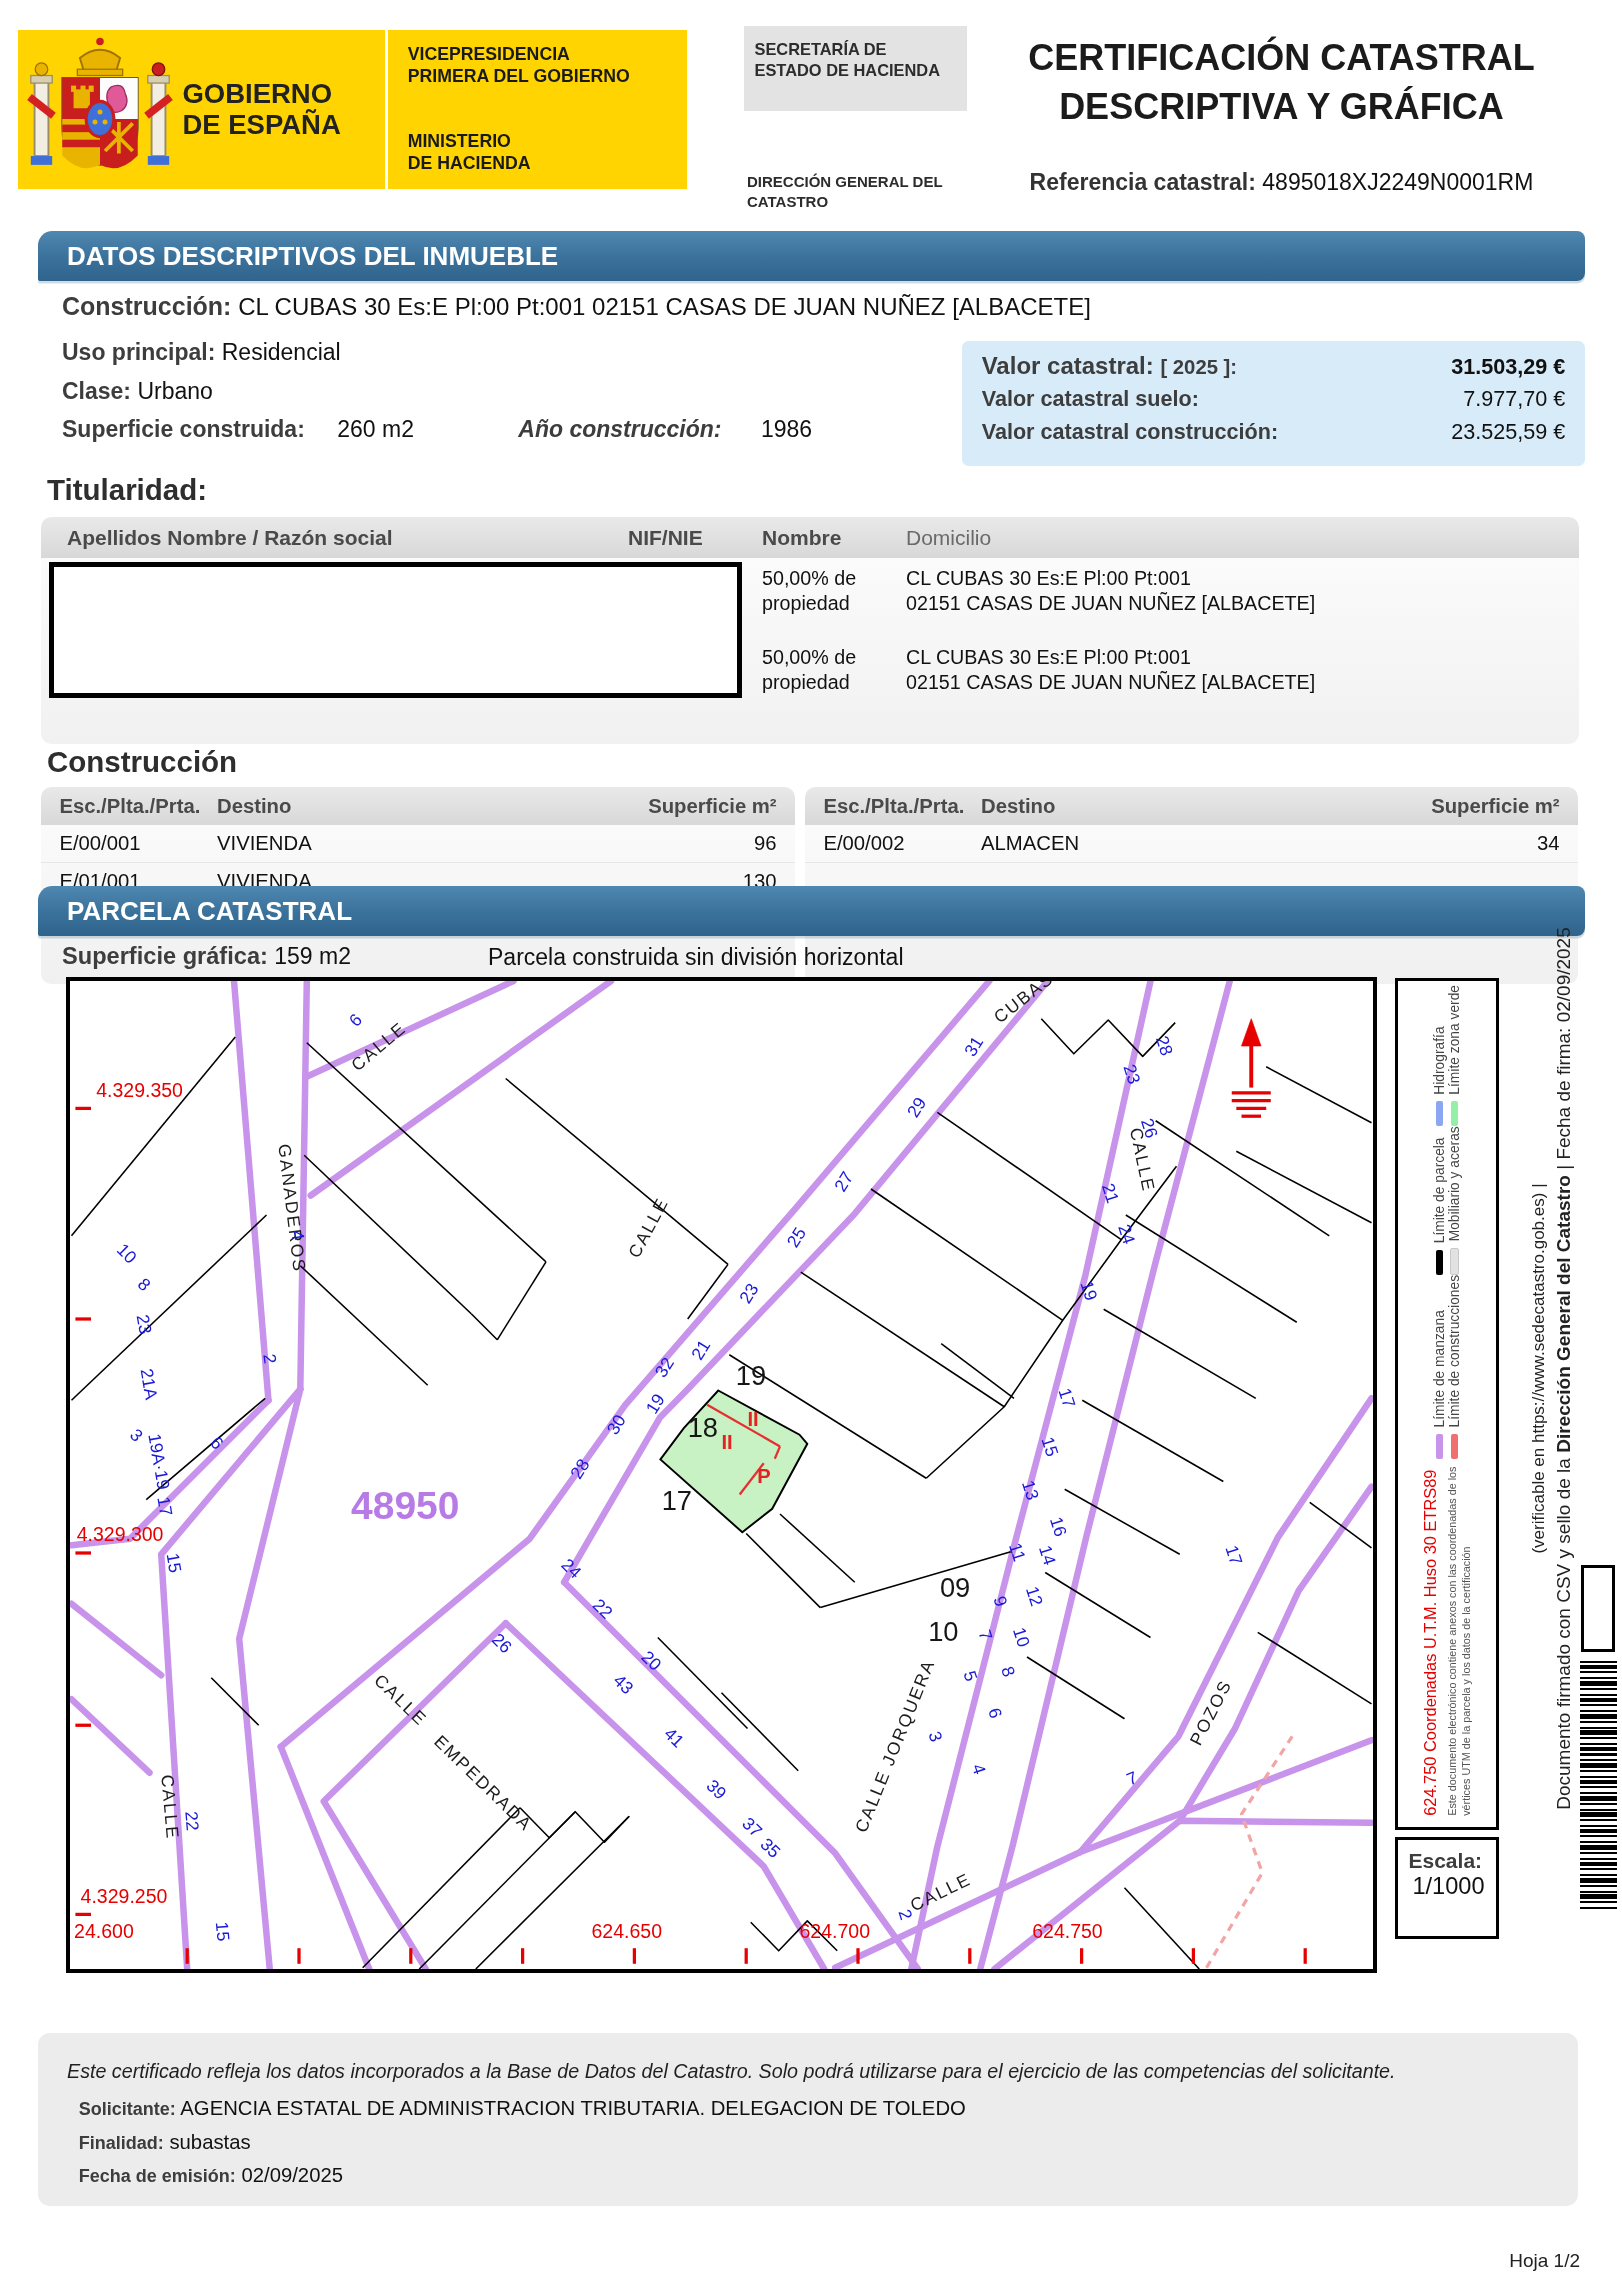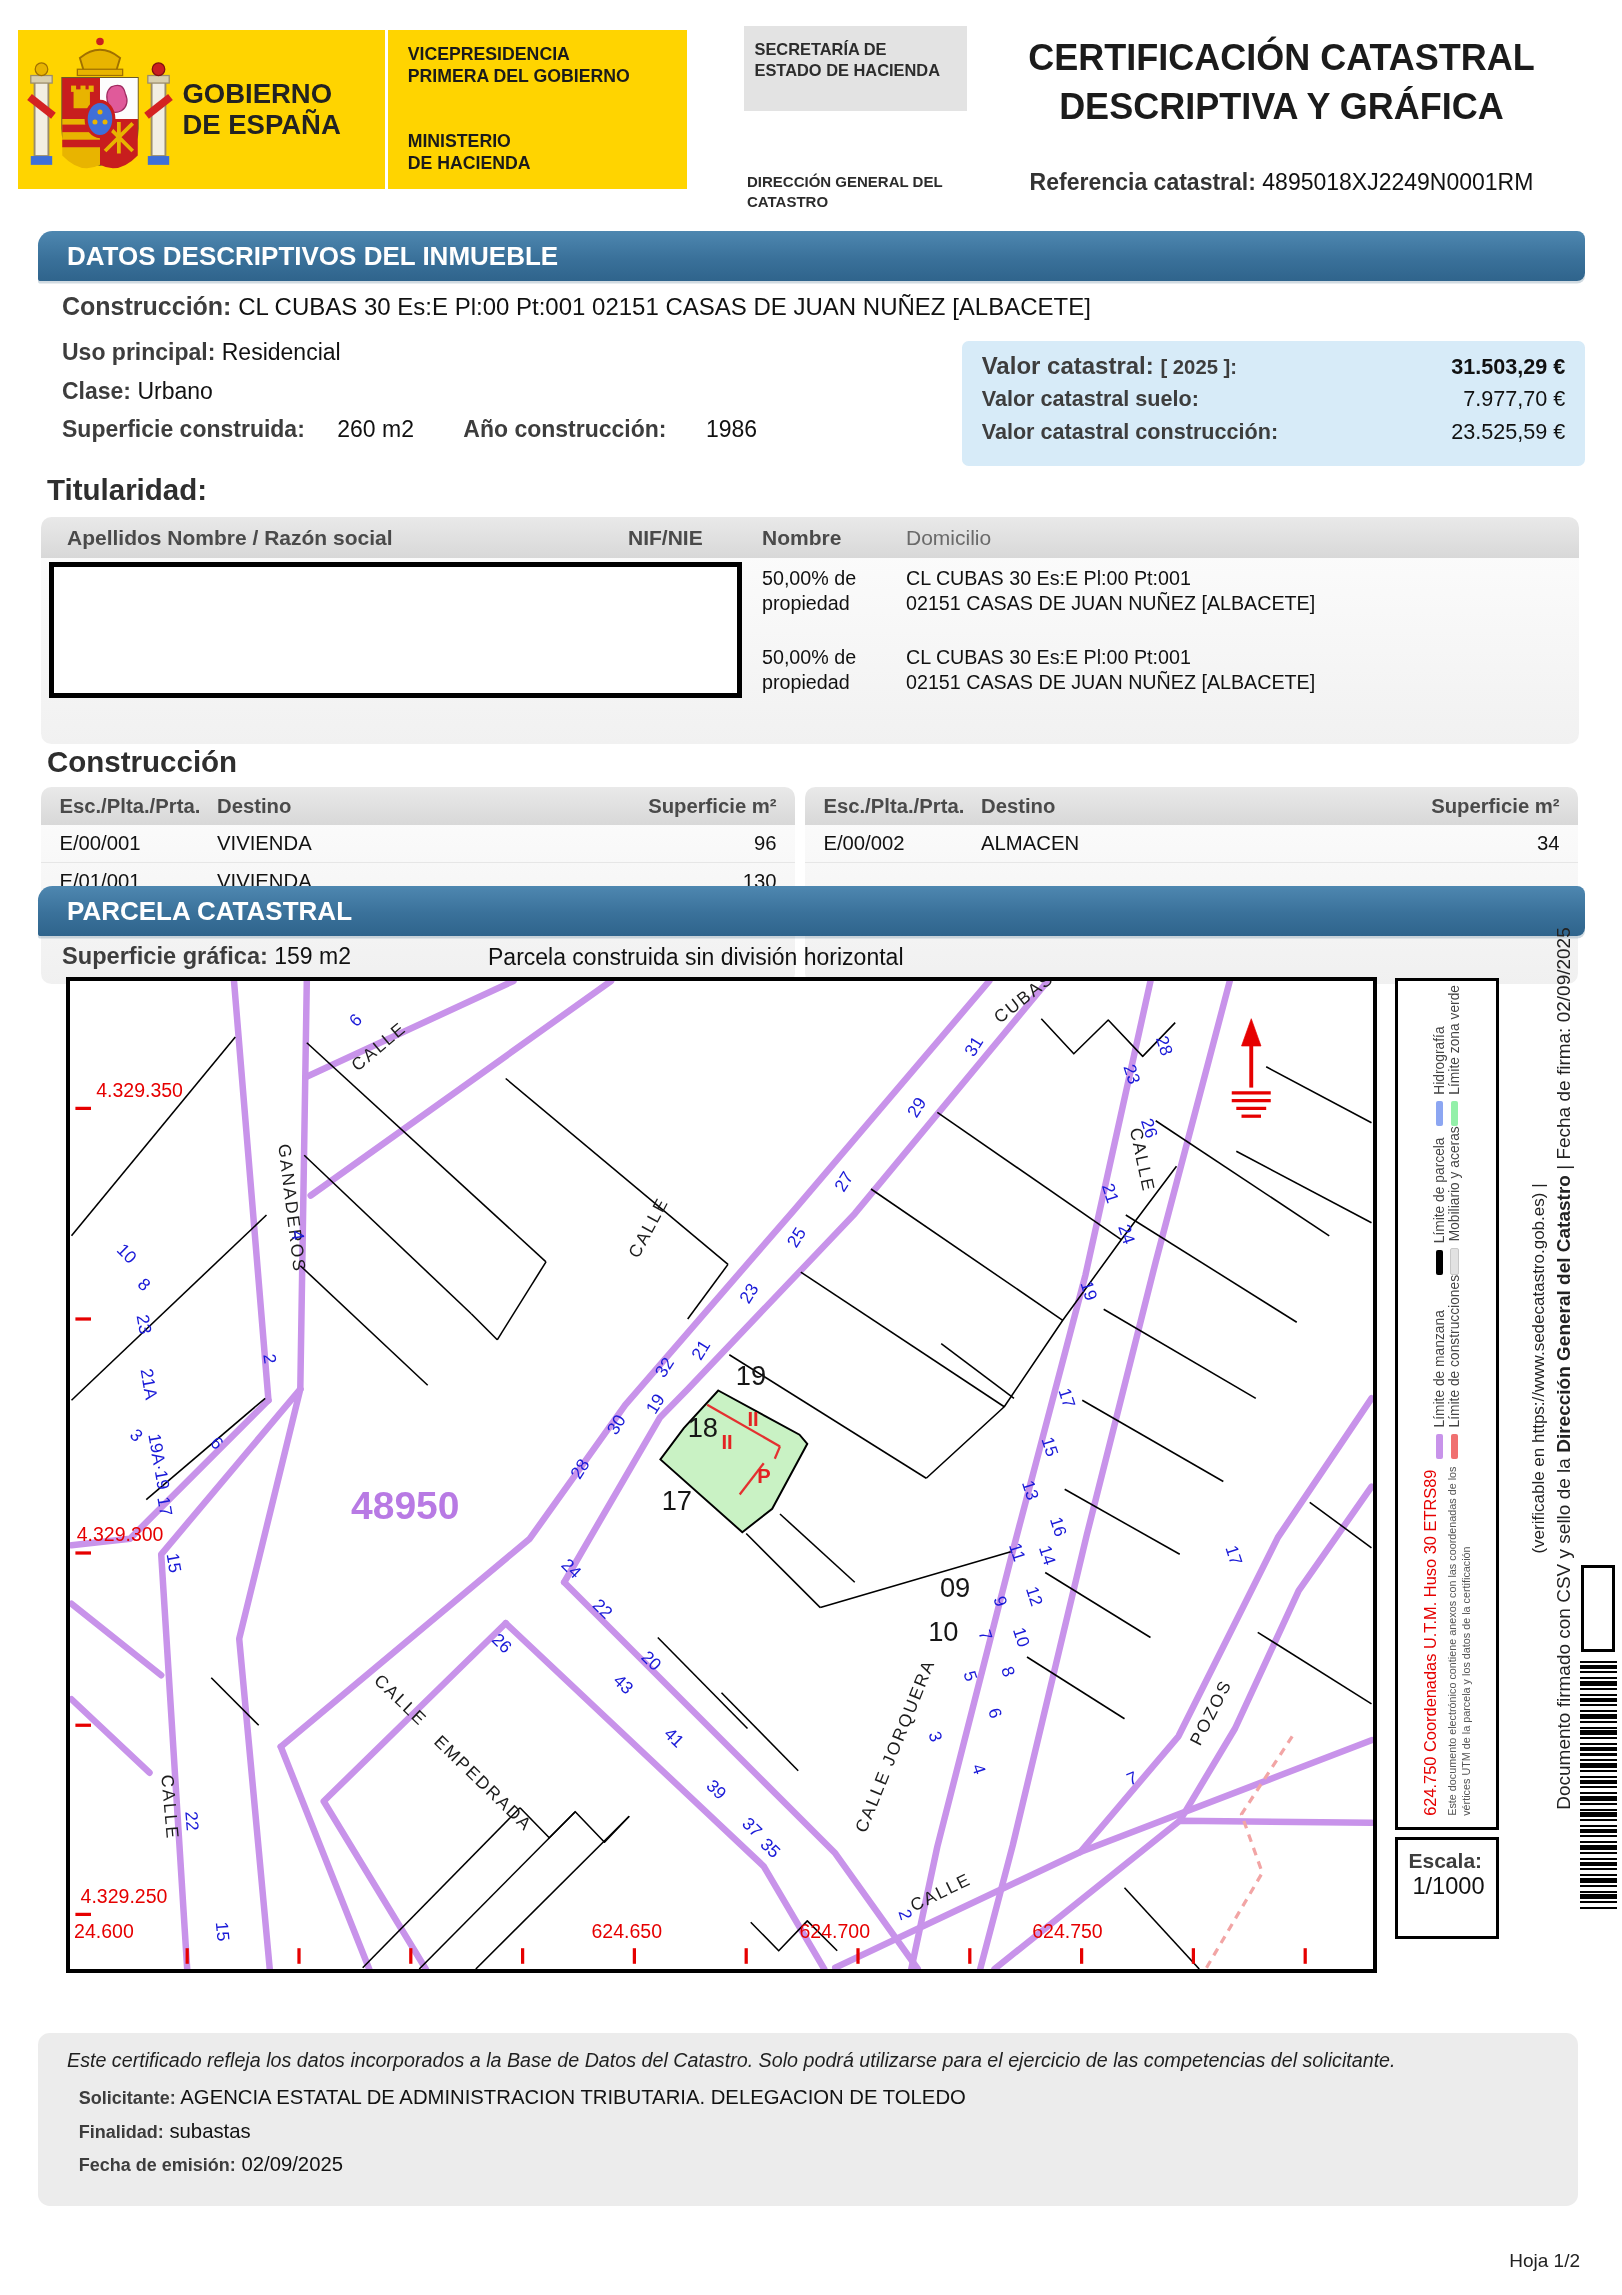--- a/index.html
+++ b/index.html
@@ -100,21 +100,21 @@
   .sig{left:1529px;top:2142px;width:1547px;height:51px;transform-origin:0 0;transform:rotate(-90deg);
     text-align:center;color:#222;}
   .sig-line1{font-size:17px;margin-bottom:3.9px;}
   .sig-line2{font-size:19px;}
   .csv-box{left:1581px;top:1565px;width:34px;height:87px;border:3.9px solid #000;box-sizing:border-box;background:#fff;}
   .barcode{left:1580px;top:1661px;width:37px;height:249px;
     background:repeating-linear-gradient(180deg,#000 0px,#000 2px,#fff 2px,#fff 3.9px,#000 3.9px,#000 8.5px,#fff 8.5px,#fff 10.5px,#000 10.5px,#000 12.5px,#fff 12.5px,#fff 16.4px);}
 
   
   .footer-box{left:38px;top:2033px;width:1540px;height:173px;background:#ececec;border-radius:11.8px;
-    padding:16px 29px;box-sizing:border-box;}
+    padding:27px 29px;box-sizing:border-box;}
   .foot-disclaimer{font-style:italic;font-size:19.7px;color:#1f1f1f;margin-bottom:14.4px;}
   .foot-line{font-size:20.3px;margin-bottom:10.5px;margin-left:11.8px;}
   .foot-line .field-lbl{font-size:18px;}
   .hoja{left:1455px;top:2250px;width:125px;text-align:right;font-size:19px;color:#222;}
 </style>
 </head>
 <body>
 
 <div class="abs logo-block">
   <div class="logo-left">
@@ -191,21 +191,21 @@
     <span class="field-lbl">Uso principal:</span>
     <span>Residencial</span>
   </div>
   <div class="datos-row">
     <span class="field-lbl">Clase:</span>
     <span>Urbano</span>
   </div>
   <div class="datos-row">
     <span class="field-lbl">Superficie construida:</span>
     <span style="margin-left:26px;">260 m2</span>
-    <span class="field-lbl" style="margin-left:43px;">Año construcción:</span>
+    <span class="field-lbl" style="margin-left:98px;font-style:italic;">Año construcción:</span>
     <span style="margin-left:33px;">1986</span>
   </div>
 </div>
 
 <div class="abs valor-box">
   <div class="valor-row">
     <span class="valor-main"><span class="field-lbl">Valor catastral:</span>
       <span class="field-lbl valor-year">[ 2025 ]:</span></span>
     <span class="valor-val">31.503,29 €</span>
   </div>

